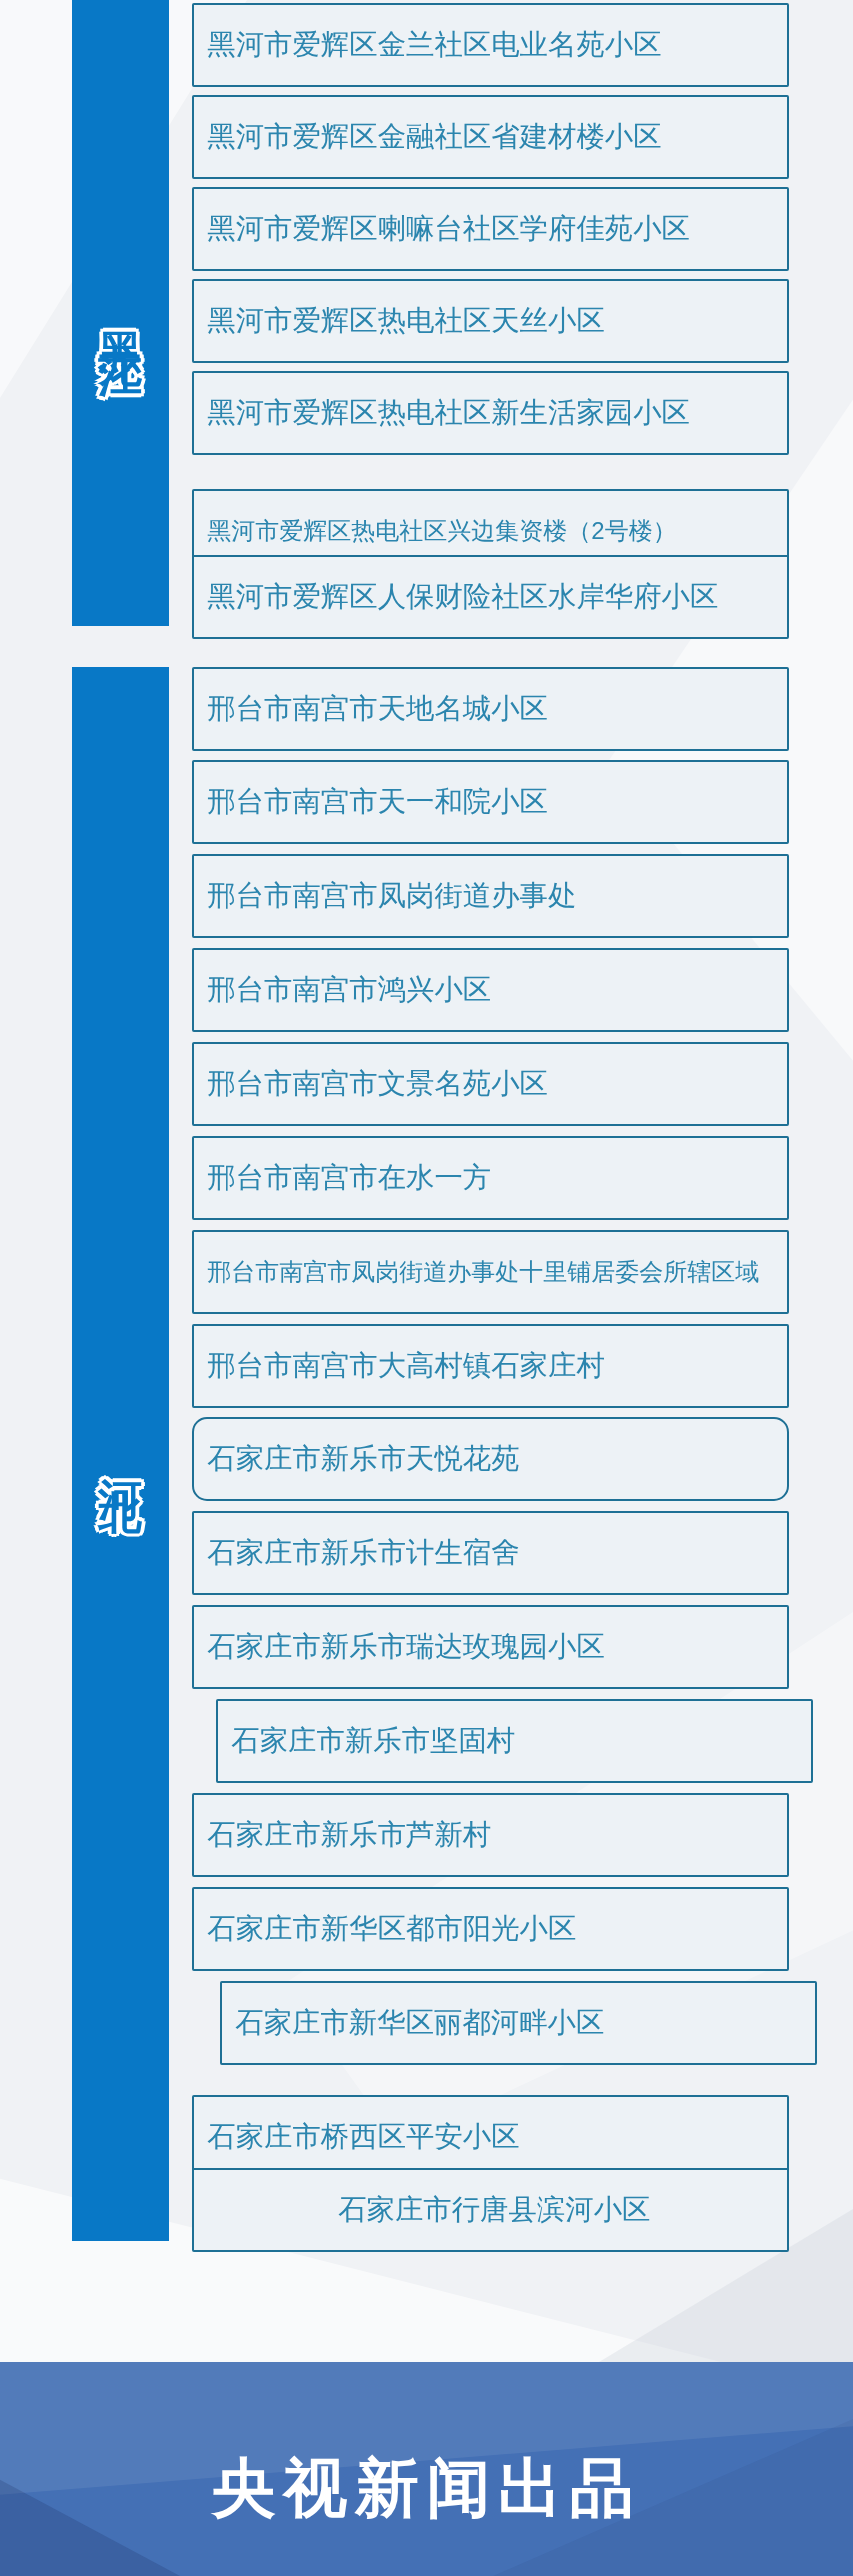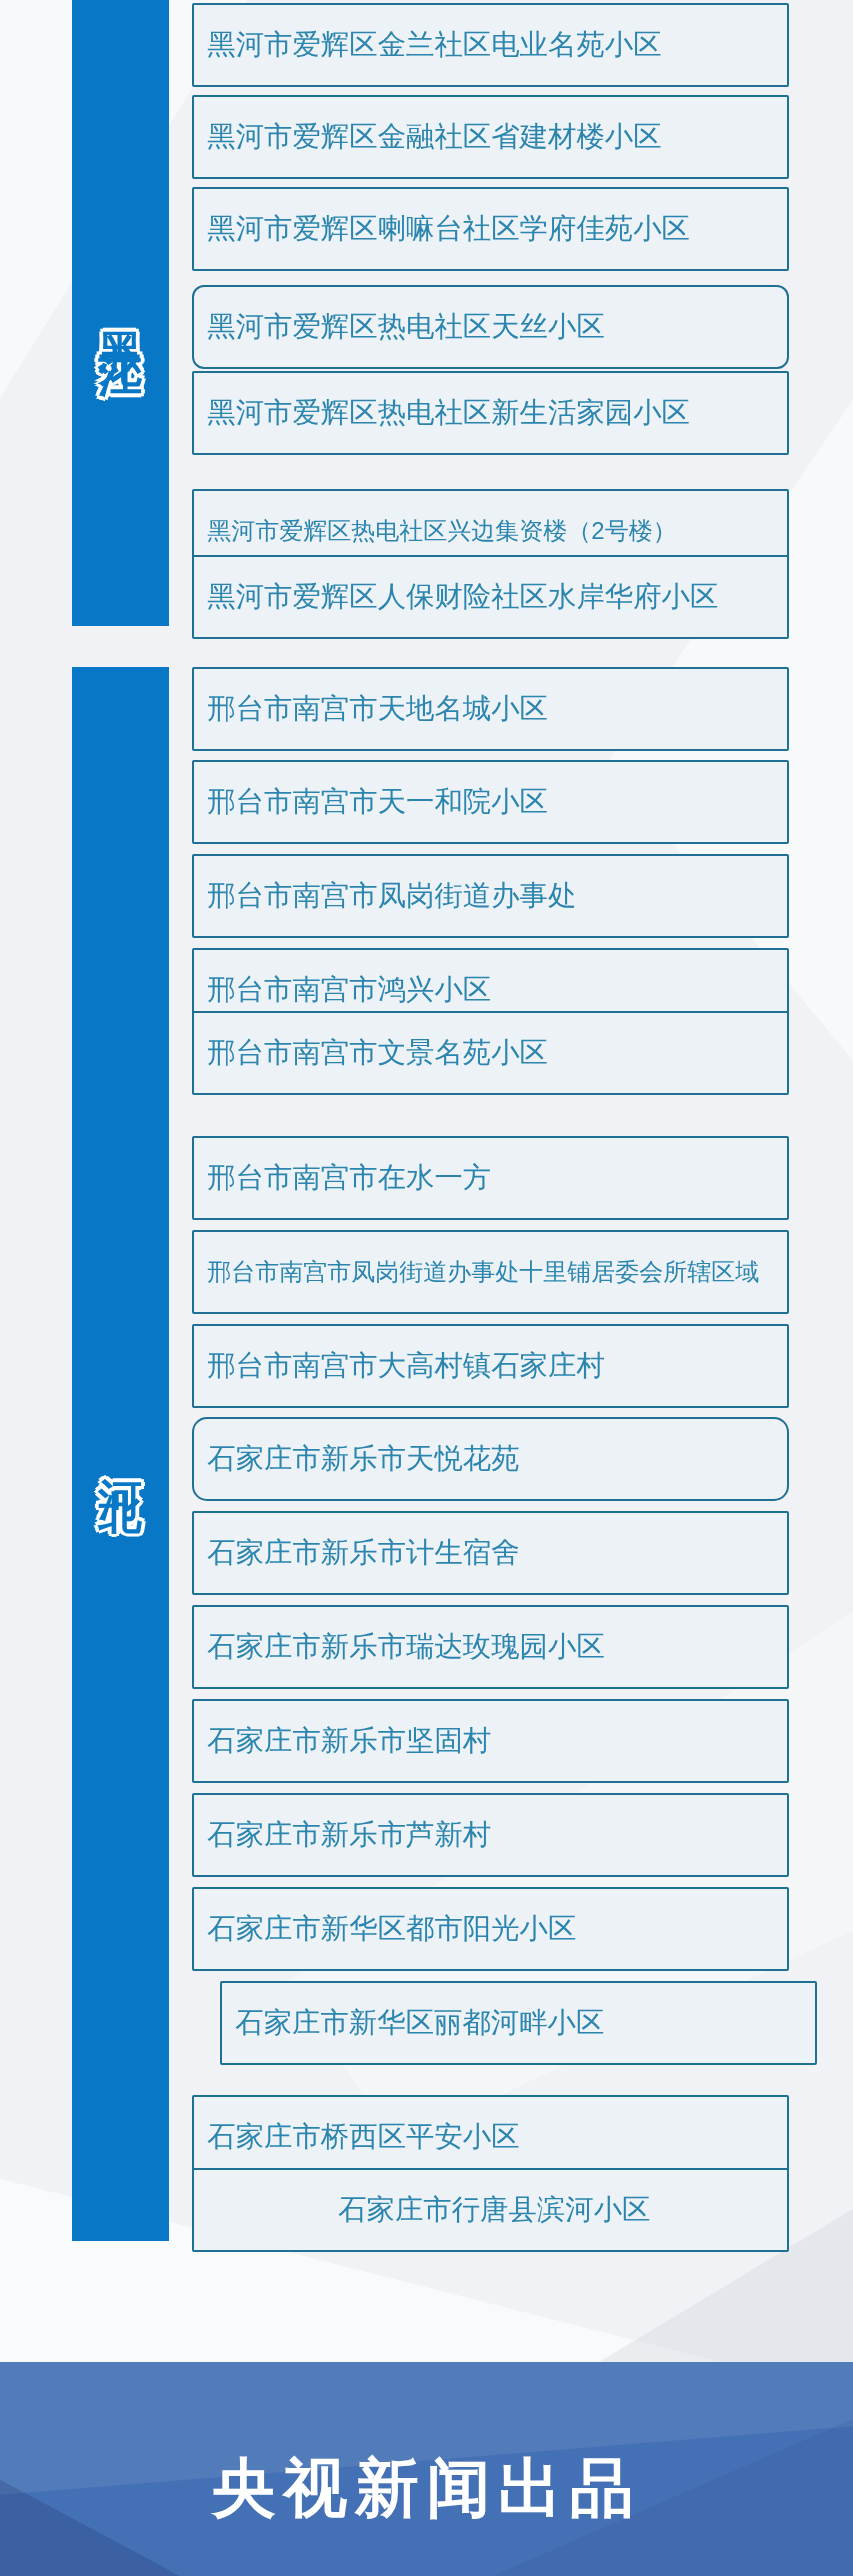--- a/index.html
+++ b/index.html
@@ -83,21 +83,21 @@
       </div>
       <div class="row" style="top: 2.8px;">
         <span>黑河市爱辉区金兰社区电业名苑小区</span>
       </div>
       <div class="row" style="top: 95px;">
         <span>黑河市爱辉区金融社区省建材楼小区</span>
       </div>
       <div class="row" style="top: 187px;">
         <span>黑河市爱辉区喇嘛台社区学府佳苑小区</span>
       </div>
-      <div class="row" style="top: 285px; border-radius: 12px;">
+      <div class="row" style="top: 279px;">
         <span>黑河市爱辉区热电社区天丝小区</span>
       </div>
       <div class="row" style="top: 371px;">
         <span>黑河市爱辉区热电社区新生活家园小区</span>
       </div>
       <div class="row small" style="top: 489px;">
         <span>黑河市爱辉区热电社区兴边集资楼（2号楼）</span>
       </div>
       <div class="row" style="top: 555px;">
         <span>黑河市爱辉区人保财险社区水岸华府小区</span>
@@ -110,42 +110,42 @@
       </div>
       <div class="row" style="top: 760px;">
         <span>邢台市南宫市天一和院小区</span>
       </div>
       <div class="row" style="top: 854px;">
         <span>邢台市南宫市凤岗街道办事处</span>
       </div>
       <div class="row" style="top: 948px;">
         <span>邢台市南宫市鸿兴小区</span>
       </div>
-      <div class="row" style="top: 1011px;">
+      <div class="row" style="top: 1042px;">
         <span>邢台市南宫市文景名苑小区</span>
       </div>
       <div class="row" style="top: 1136px;">
         <span>邢台市南宫市在水一方</span>
       </div>
       <div class="row small" style="top: 1230px;">
         <span>邢台市南宫市凤岗街道办事处十里铺居委会所辖区域</span>
       </div>
       <div class="row" style="top: 1324px;">
         <span>邢台市南宫市大高村镇石家庄村</span>
       </div>
       <div class="row" style="top: 1417px; border-radius: 15px;">
         <span>石家庄市新乐市天悦花苑</span>
       </div>
       <div class="row" style="top: 1511px;">
         <span>石家庄市新乐市计生宿舍</span>
       </div>
       <div class="row" style="top: 1605px;">
         <span>石家庄市新乐市瑞达玫瑰园小区</span>
       </div>
-      <div class="row" style="top: 1699px;">
+      <div class="row" style="top: 1699px; margin-left: 24px;">
         <span>石家庄市新乐市坚固村</span>
       </div>
       <div class="row" style="top: 1793px;">
         <span>石家庄市新乐市芦新村</span>
       </div>
       <div class="row" style="top: 1887px;">
         <span>石家庄市新华区都市阳光小区</span>
       </div>
       <div class="row" style="top: 1981px; margin-left: 28px;">
         <span>石家庄市新华区丽都河畔小区</span>

